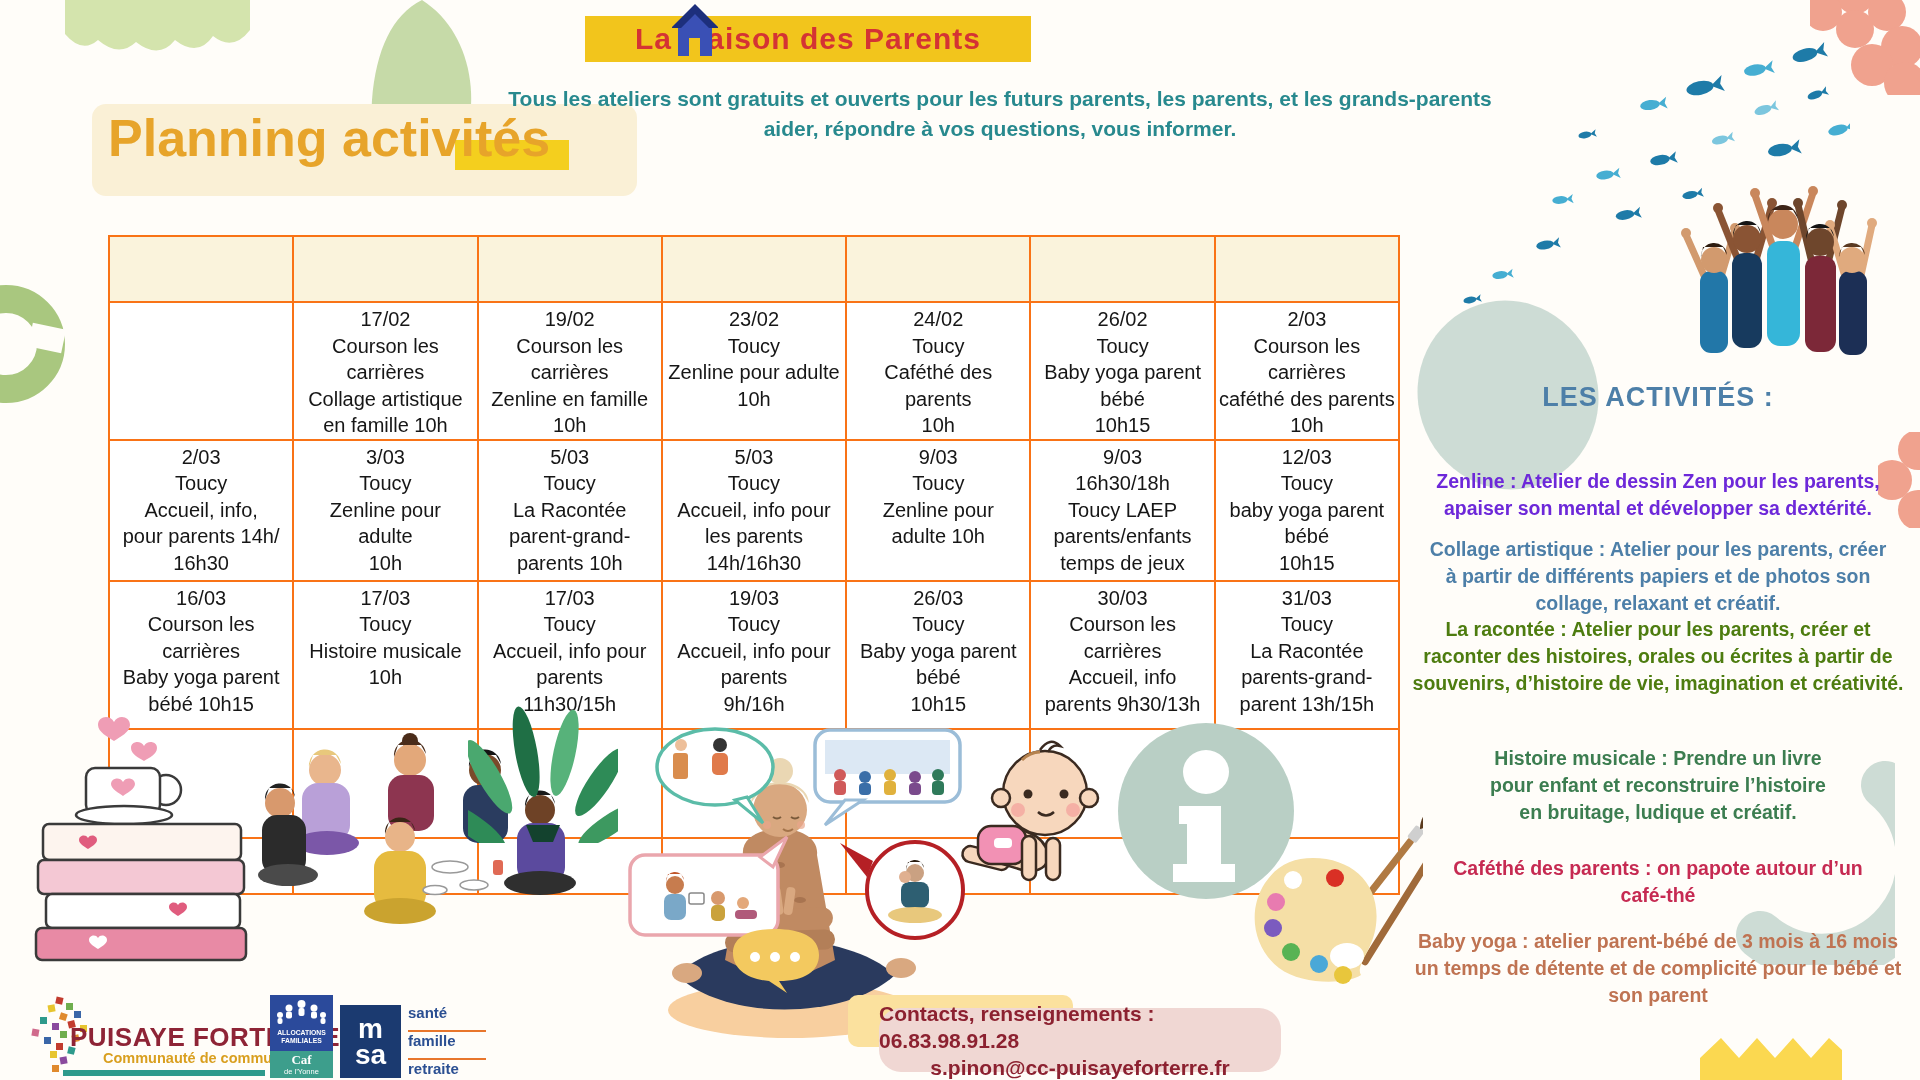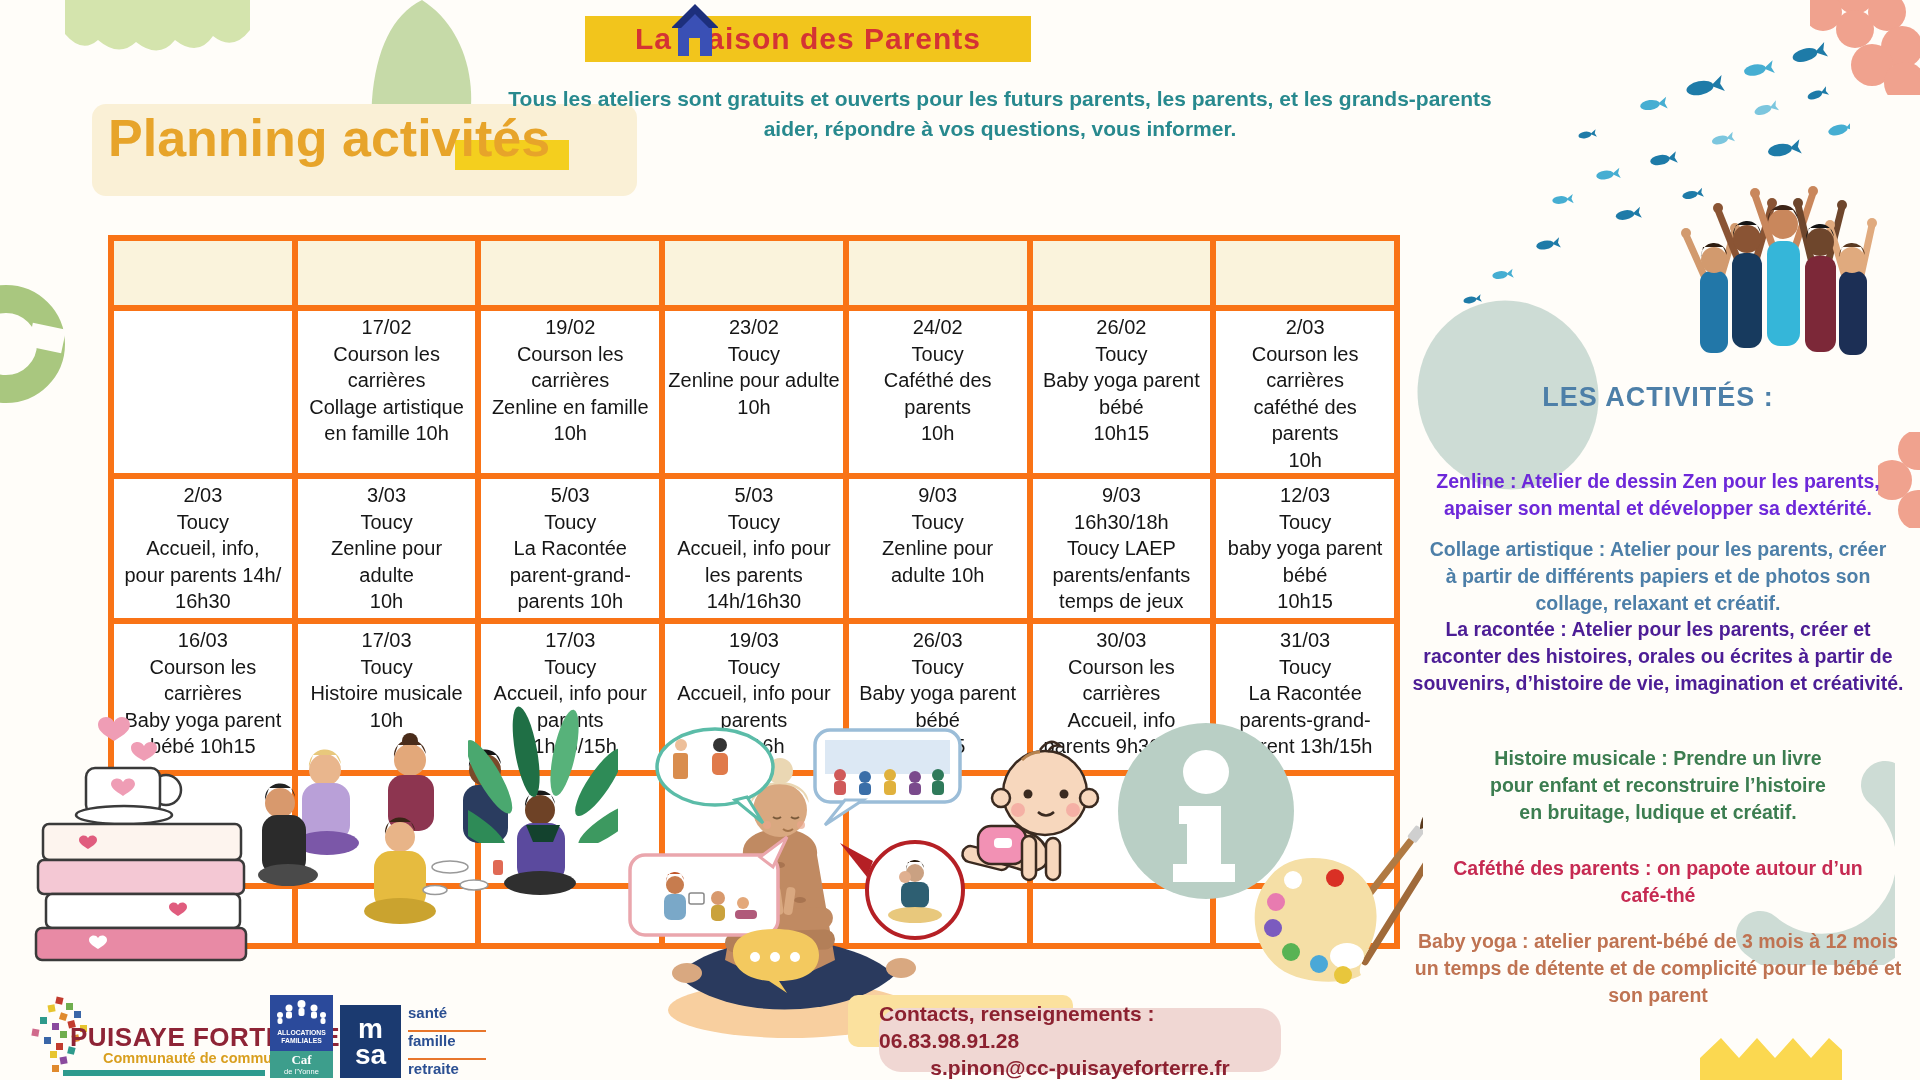--- a/index.html
+++ b/index.html
@@ -13,21 +13,21 @@
   .banner-title{color:#d43334;font-size:30px;font-weight:bold;letter-spacing:1px;z-index:5;}
   .house{left:672px;top:4px;z-index:4;}
   .intro{left:450px;top:84px;width:1100px;z-index:3;text-align:center;color:#28898e;
          font-size:21px;font-weight:bold;line-height:30px;}
   .planning-box{left:92px;top:104px;width:545px;height:92px;background:#faf0d6;border-radius:14px;z-index:1;}
   .durant-hl{left:455px;top:140px;width:114px;height:30px;background:#f4cf1e;z-index:2;}
   .planning-title{left:108px;top:108px;z-index:2;color:#e7a42a;font-size:52px;font-weight:bold;letter-spacing:0px;}
   
   table.planning{position:absolute;left:108px;top:235px;width:1292px;z-index:1;
                  border-collapse:collapse;table-layout:fixed;}
-  table.planning td{border:6px solid #f97316;vertical-align:top;text-align:center;
+  table.planning td{border:2px solid #f97316;vertical-align:top;text-align:center;
                     padding:3px 2px 0 2px;font-size:20px;line-height:26.5px;color:#161616;
                     white-space:pre-line;overflow:hidden;}
   tr.r0 td{height:61px;background:#faf3dc;}
   tr.r1 td{height:131px;background:#fff;}
   tr.r2 td{height:136px;background:#fff;}
   tr.r3 td{height:143px;background:#fff;}
   tr.r4 td{height:104px;background:#fff;}
   tr.r5 td{height:51px;background:#fff;}
   
   .activities{left:1408px;top:382px;width:500px;z-index:3;}
@@ -243,24 +243,24 @@
         <td></td>
         <td></td>
       </tr>
     </tbody>
 </table>
 
 <div class="abs activities">
   <div class="act-heading">LES ACTIVITÉS :</div>
   <div class="item" style="top: 86px; left: 0px; width: 500px; color: #6d28d9;">Zenline : Atelier de dessin Zen pour les parents, apaiser son mental et développer sa dextérité.</div>
   <div class="item" style="top: 154px; left: 15px; width: 470px; color: rgb(77, 127, 168);">Collage artistique : Atelier pour les parents, créer à partir de différents papiers et de photos son collage, relaxant et créatif.</div>
-  <div class="item" style="top: 234px; left: 0px; width: 500px; color: #4c1d95;">La racontée :  Atelier  pour les parents, créer et raconter des histoires, orales ou écrites à partir de souvenirs, d’histoire de vie, imagination et créativité.</div>
+  <div class="item" style="top: 234px; left: 0px; width: 500px; color: #4d7c0f;">La racontée :  Atelier  pour les parents, créer et raconter des histoires, orales ou écrites à partir de souvenirs, d’histoire de vie, imagination et créativité.</div>
   <div class="item" style="top: 363px; left: 70px; width: 360px; color: rgb(60, 125, 80);">Histoire musicale :  Prendre un livre pour enfant et reconstruire l’histoire en bruitage, ludique et créatif.</div>
   <div class="item" style="top: 473px; left: 40px; width: 420px; color: rgb(198, 42, 82);">Caféthé des parents : on papote autour d’un café-thé</div>
-  <div class="item" style="top: 546px; left: 0px; width: 500px; color: rgb(191, 115, 82);">Baby yoga : atelier parent-bébé  de 3 mois à 12 mois un temps de détente et de complicité  pour le bébé et son parent</div>
+  <div class="item" style="top: 546px; left: 0px; width: 500px; color: rgb(191, 115, 82);">Baby yoga : atelier parent-bébé  de 3 mois à 16 mois un temps de détente et de complicité  pour le bébé et son parent</div>
 </div>
 
 <svg class="abs z0" style="left:1450px;top:30px" width="400" height="300" viewBox="0 0 400 300">
   <defs>
       <g id="fishg">
         <ellipse cx="0" cy="0" rx="11" ry="5.5"></ellipse>
         <path d="M9 0 L19 -6.5 L16.5 0 L19 6.5 Z"></path>
       </g>
     </defs>
   <use href="#fishg" fill="#1e7ba8" transform="translate(355,25) rotate(-15) scale(1.15)"></use>

